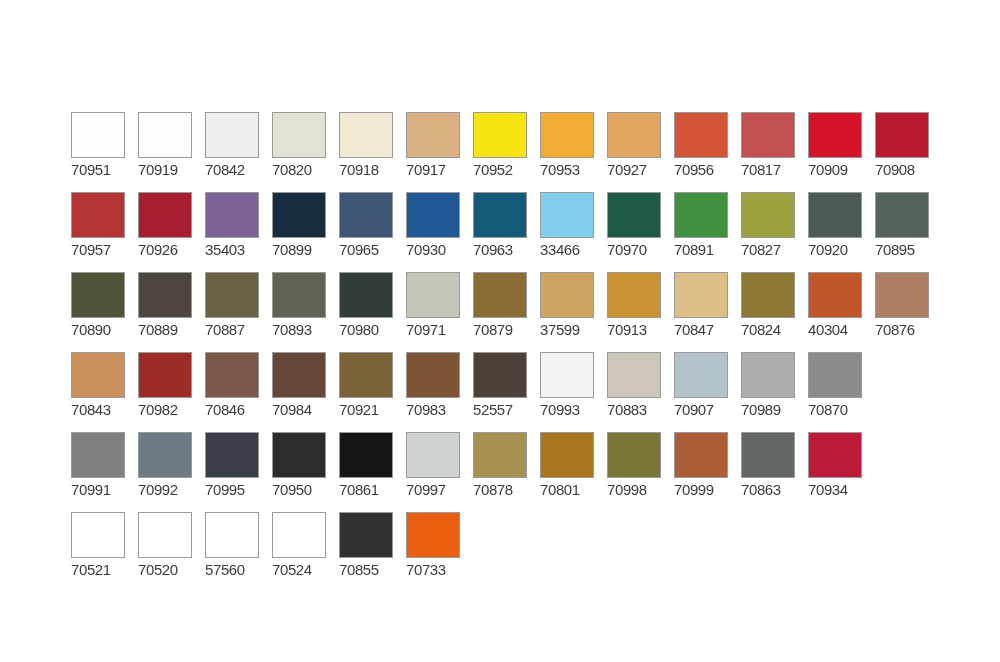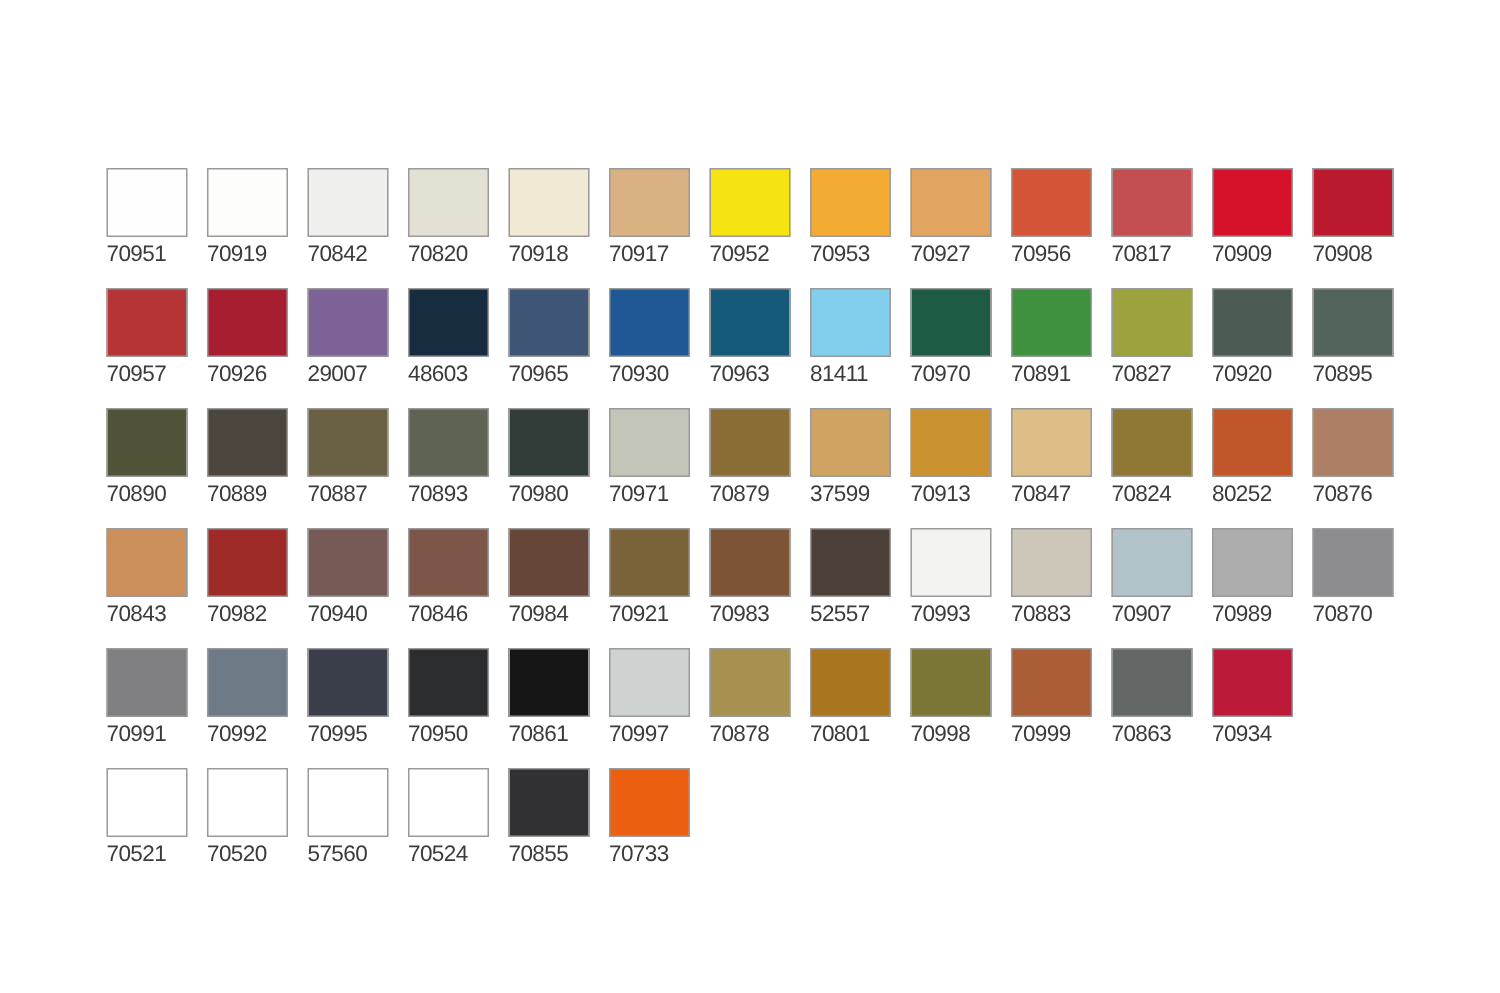--- a/index.html
+++ b/index.html
@@ -123,41 +123,41 @@
         <div class="swatch-cell">
           <div class="swatch-chip" style="background: rgb(181, 52, 54); border-color: rgb(154, 154, 154);"></div>
           <div class="swatch-label">70957</div>
         </div>
         <div class="swatch-cell">
           <div class="swatch-chip" style="background: rgb(168, 30, 49); border-color: rgb(154, 154, 154);"></div>
           <div class="swatch-label">70926</div>
         </div>
         <div class="swatch-cell">
           <div class="swatch-chip" style="background: rgb(124, 98, 150); border-color: rgb(154, 154, 154);"></div>
-          <div class="swatch-label">29007</div>
+          <div class="swatch-label">35403</div>
         </div>
         <div class="swatch-cell">
           <div class="swatch-chip" style="background: rgb(24, 44, 64); border-color: rgb(154, 154, 154);"></div>
-          <div class="swatch-label">48603</div>
+          <div class="swatch-label">70899</div>
         </div>
         <div class="swatch-cell">
           <div class="swatch-chip" style="background: rgb(63, 85, 118); border-color: rgb(154, 154, 154);"></div>
           <div class="swatch-label">70965</div>
         </div>
         <div class="swatch-cell">
           <div class="swatch-chip" style="background: rgb(31, 88, 148); border-color: rgb(154, 154, 154);"></div>
           <div class="swatch-label">70930</div>
         </div>
         <div class="swatch-cell">
           <div class="swatch-chip" style="background: rgb(21, 90, 120); border-color: rgb(154, 154, 154);"></div>
           <div class="swatch-label">70963</div>
         </div>
         <div class="swatch-cell">
           <div class="swatch-chip" style="background: rgb(129, 207, 236); border-color: rgb(154, 154, 154);"></div>
-          <div class="swatch-label">81411</div>
+          <div class="swatch-label">33466</div>
         </div>
         <div class="swatch-cell">
           <div class="swatch-chip" style="background: rgb(30, 91, 69); border-color: rgb(154, 154, 154);"></div>
           <div class="swatch-label">70970</div>
         </div>
         <div class="swatch-cell">
           <div class="swatch-chip" style="background: rgb(63, 145, 64); border-color: rgb(154, 154, 154);"></div>
           <div class="swatch-label">70891</div>
         </div>
         <div class="swatch-cell">
@@ -213,39 +213,35 @@
         <div class="swatch-cell">
           <div class="swatch-chip" style="background: rgb(221, 190, 134); border-color: rgb(154, 154, 154);"></div>
           <div class="swatch-label">70847</div>
         </div>
         <div class="swatch-cell">
           <div class="swatch-chip" style="background: rgb(143, 119, 54); border-color: rgb(154, 154, 154);"></div>
           <div class="swatch-label">70824</div>
         </div>
         <div class="swatch-cell">
           <div class="swatch-chip" style="background: rgb(193, 86, 42); border-color: rgb(154, 154, 154);"></div>
-          <div class="swatch-label">80252</div>
+          <div class="swatch-label">40304</div>
         </div>
         <div class="swatch-cell">
           <div class="swatch-chip" style="background: rgb(173, 128, 102); border-color: rgb(154, 154, 154);"></div>
           <div class="swatch-label">70876</div>
         </div>
       </div>
       <div class="swatch-row">
         <div class="swatch-cell">
           <div class="swatch-chip" style="background: rgb(203, 143, 92); border-color: rgb(154, 154, 154);"></div>
           <div class="swatch-label">70843</div>
         </div>
         <div class="swatch-cell">
           <div class="swatch-chip" style="background: rgb(158, 43, 39); border-color: rgb(154, 154, 154);"></div>
           <div class="swatch-label">70982</div>
-        </div>
-        <div class="swatch-cell">
-          <div class="swatch-chip" style="background: rgb(119, 90, 86); border-color: rgb(154, 154, 154);"></div>
-          <div class="swatch-label">70940</div>
         </div>
         <div class="swatch-cell">
           <div class="swatch-chip" style="background: rgb(124, 86, 72); border-color: rgb(154, 154, 154);"></div>
           <div class="swatch-label">70846</div>
         </div>
         <div class="swatch-cell">
           <div class="swatch-chip" style="background: rgb(102, 70, 57); border-color: rgb(154, 154, 154);"></div>
           <div class="swatch-label">70984</div>
         </div>
         <div class="swatch-cell">

